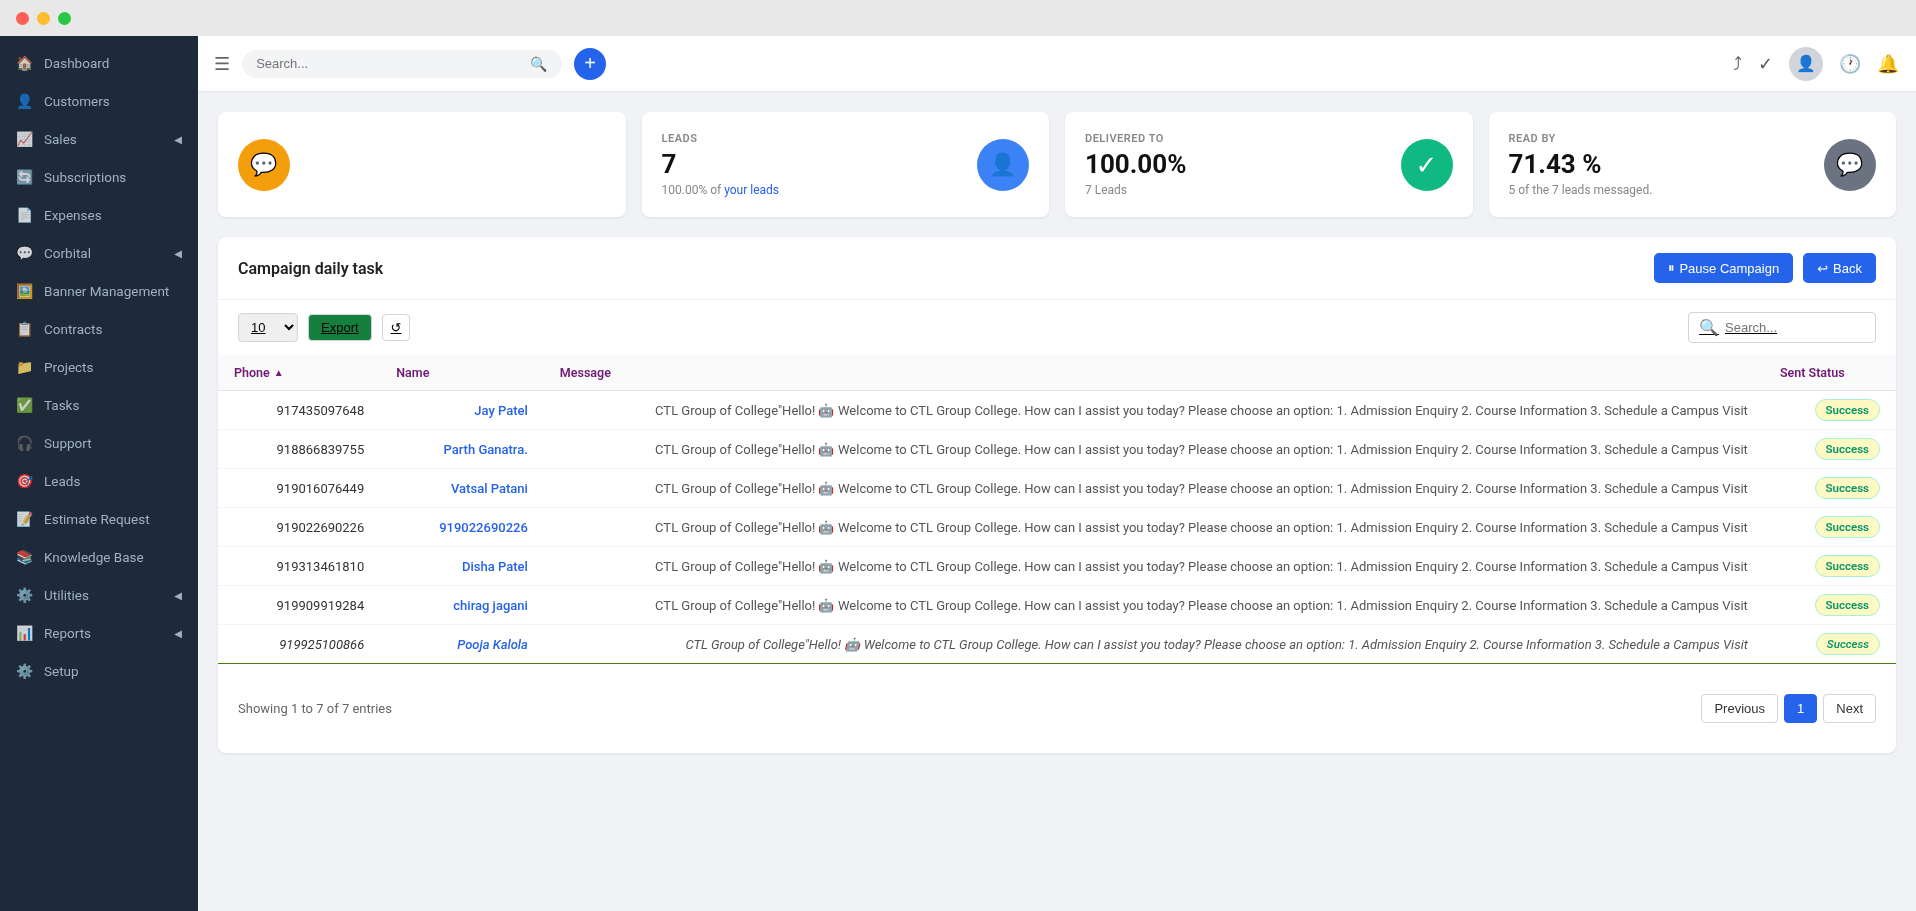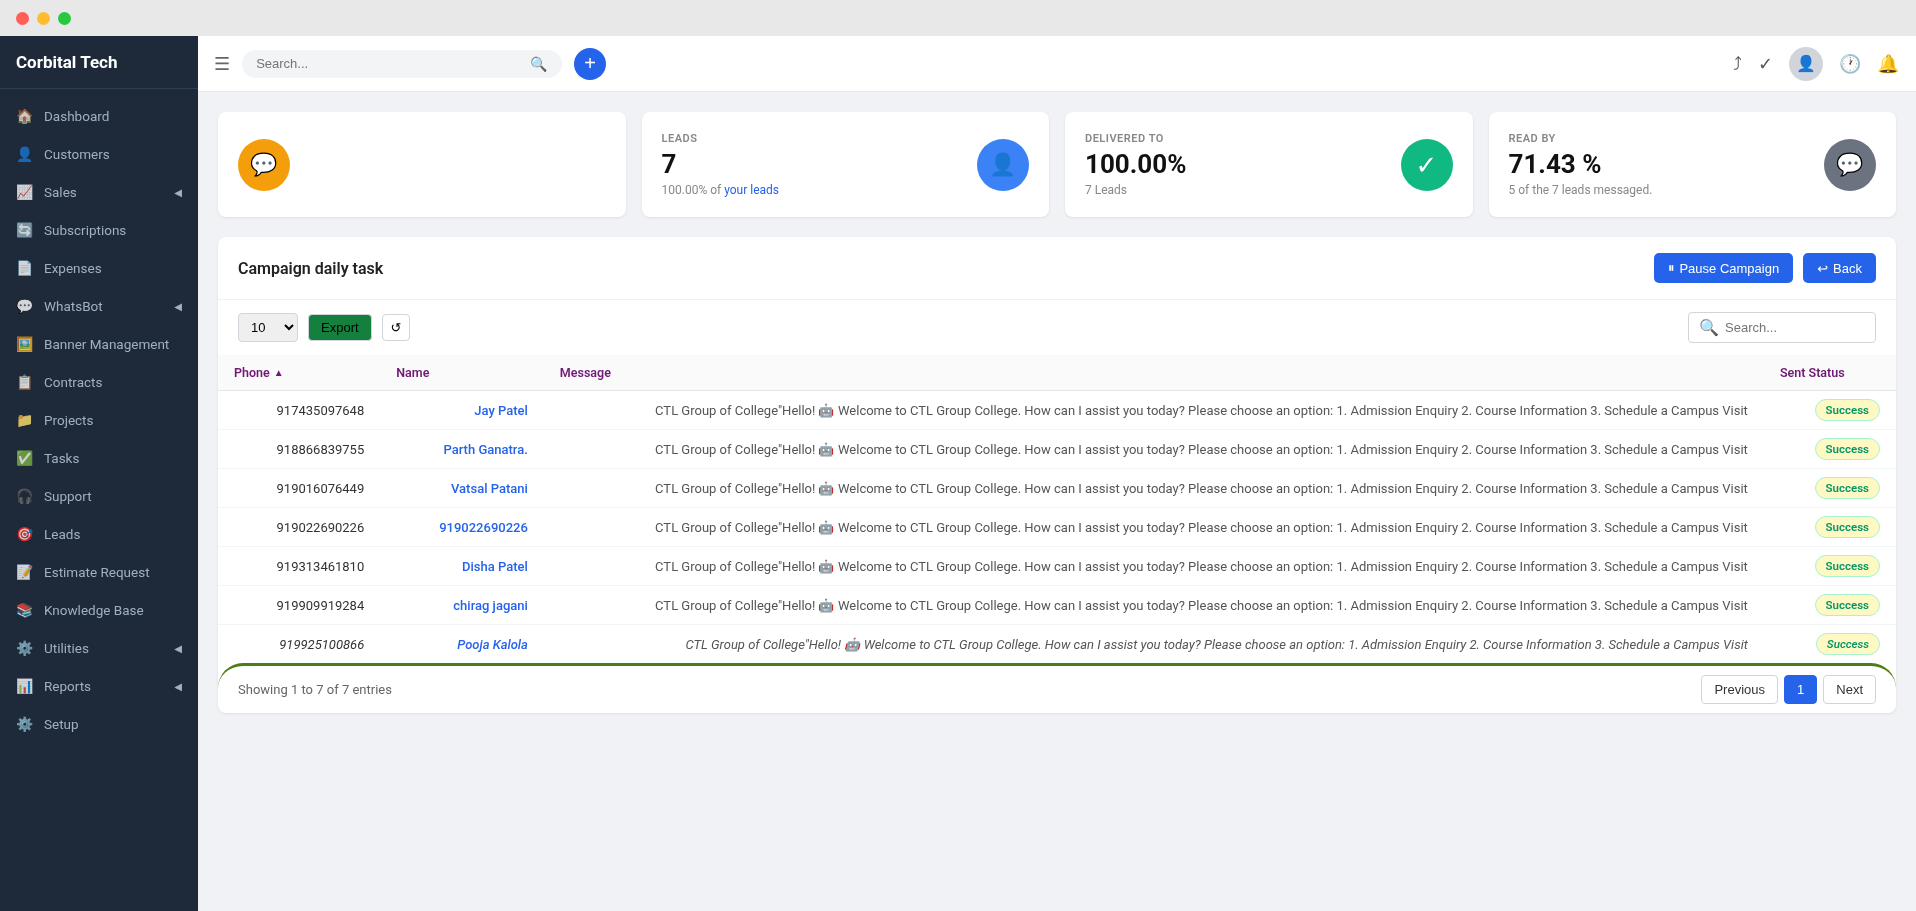--- a/index.html
+++ b/index.html
@@ -59,21 +59,21 @@
     
     .campaign-section { background: #fff; border-radius: 8px; box-shadow: 0 1px 3px rgba(0,0,0,0.08); }
     .campaign-header { display: flex; align-items: center; justify-content: space-between; padding: 16px 20px; border-bottom: 1px solid #f0f0f0; }
     .campaign-title { font-size: 16px; font-weight: 600; color: #222; }
     .campaign-actions { display: flex; gap: 10px; }
     .btn { padding: 7px 14px; border-radius: 5px; font-size: 13px; cursor: pointer; border: none; font-weight: 500; display: inline-flex; align-items: center; gap: 5px; }
     .btn-pause { background: #2563eb; color: #fff; }
     .btn-back { background: #2563eb; color: #fff; }
 
     
-    .table-controls { display: flex; align-items: center; padding: 12px 20px; gap: 10px; }
+    .table-controls { display: flex; align-items: center; padding: 12px 20px; gap: 10px; text-decoration: underline; }
     .per-page-select { padding: 5px 8px; border: 1px solid #d1d5db; border-radius: 4px; font-size: 13px; }
     .export-btn { padding: 5px 12px; border: 1px solid #d1d5db; border-radius: 4px; background: #15803d; font-size: 13px; cursor: pointer; }
     .refresh-btn { padding: 5px 8px; border: 1px solid #d1d5db; border-radius: 4px; background: #fff; font-size: 13px; cursor: pointer; }
     .table-search { margin-left: auto; display: flex; align-items: center; border: 1px solid #d1d5db; border-radius: 4px; padding: 5px 10px; gap: 6px; }
     .table-search input { border: none; outline: none; font-size: 13px; width: 140px; }
 
     
     .table-wrap { overflow-x: auto; }
     table { width: 100%; border-collapse: collapse; font-size: 13px; }
     thead th { padding: 10px 16px; text-align: left; color: #701a75; font-weight: 600; border-bottom: 1px solid #e5e7eb; background: #fafafa; font-size: 12.5px; }
@@ -81,40 +81,39 @@
     tbody tr:last-child td { border-bottom: none; font-style: italic; }
     .phone-col { white-space: nowrap; color: #333; }
     .name-col { white-space: nowrap; color: #2563eb; font-weight: 500; }
     .message-col { color: #555; max-width: 900px; overflow: hidden; text-overflow: ellipsis; white-space: nowrap; }
     .status-badge { display: inline-block; padding: 3px 10px; border-radius: 12px; font-size: 11.5px; font-weight: 600; border: 1px solid; }
     .status-success { color: #059669; background: #fef9c3; border-color: #a7f3d0; }
     .th-sort { display: inline-flex; align-items: center; gap: 4px; cursor: pointer; }
     .sort-icon { font-size: 10px; }
 
     
-    .pagination { display: flex; align-items: center; justify-content: space-between; padding: 9px 20px; border-top: 3px solid #4d7c0f; border-radius: 26px; }
+    .pagination { display: flex; align-items: center; justify-content: space-between; padding: 30px 20px; border-top: 1px solid #4d7c0f; }
     .pagination-info { font-size: 13px; color: #666; }
     .pagination-controls { display: flex; align-items: center; gap: 6px; }
     .page-btn { padding: 6px 12px; border: 1px solid #d1d5db; border-radius: 4px; background: #fff; font-size: 13px; cursor: pointer; color: #333; }
     .page-btn.active { background: #2563eb; color: #fff; border-color: #2563eb; }
     .page-btn:disabled { opacity: 0.5; cursor: default; }
   </style>
 </head>
 <body>
 
 <div class="title-bar">
   <div class="title-bar-btn tb-red"></div>
   <div class="title-bar-btn tb-yellow"></div>
   <div class="title-bar-btn tb-green"></div>
 </div>
 
 <div class="app">
 
   <aside class="sidebar">
-    <div class="sidebar-brand">Corbital Tech</div>
     <nav class="sidebar-nav">
     <div class="nav-item">
       <span class="nav-icon">🏠</span>
       <span>Dashboard</span>
 
     </div>
         <div class="nav-item">
       <span class="nav-icon">👤</span>
       <span>Customers</span>
 
@@ -129,21 +128,21 @@
       <span>Subscriptions</span>
 
     </div>
         <div class="nav-item">
       <span class="nav-icon">📄</span>
       <span>Expenses</span>
 
     </div>
         <div class="nav-item">
       <span class="nav-icon">💬</span>
-      <span>WhatsBot</span>
+      <span>Corbital</span>
       <span class="nav-arrow">◀</span>
     </div>
         <div class="nav-item">
       <span class="nav-icon">🖼️</span>
       <span>Banner Management</span>
 
     </div>
         <div class="nav-item">
       <span class="nav-icon">📋</span>
       <span>Contracts</span>

